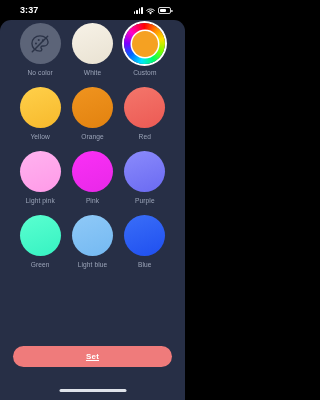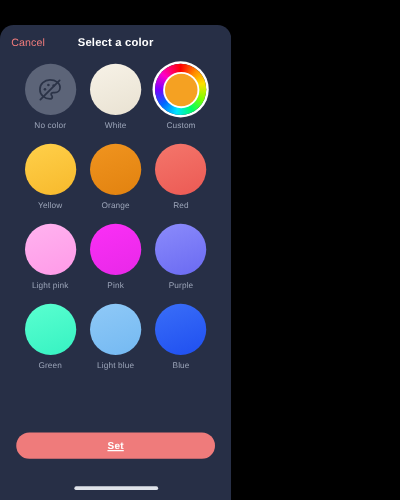--- a/index.html
+++ b/index.html
@@ -217,27 +217,44 @@
     border-radius: 2px;
     background: #dfe3ea;
     cursor: pointer;
   }
 </style>
 </head>
 <body>
 
 <div id="phone">
 
+  <div id="status-bar">
+    <div id="status-time">3:37</div>
+    <div id="status-icons">
+      <span class="bars">
+        <i></i>
+          <i></i>
+          <i></i>
+          <i></i>
+      </span>
+      <span>
+        <svg width="9" height="7" viewBox="0 0 16 12">
+          <path d="M8 11.2 L5.4 8.3 a3.8 3.8 0 0 1 5.2 0 Z" fill="#fff"></path>
+          <path d="M3.4 6.3 a6.7 6.7 0 0 1 9.2 0" stroke="#fff" stroke-width="1.7" fill="none" stroke-linecap="round"></path>
+          <path d="M1.2 3.9 a10 10 0 0 1 13.6 0" stroke="#fff" stroke-width="1.7" fill="none" stroke-linecap="round"></path>
+        </svg>
+      </span>
+      <span class="batt">
+        <span class="fill"></span>
+      </span>
+    </div>
+  </div>
 
   <div id="sheet">
 
-    <div id="sheet-header">
-      <div id="cancel-button">Cancel</div>
-      <div id="sheet-title">Select a color</div>
-    </div>
 
     <div id="color-grid">
         <div class="swatch-cell">
           <div class="swatch" style="background: rgb(92, 100, 120);">
             <span class="nocolor-icon">
               <svg width="22" height="22" viewBox="0 0 24 24">
                 <path d="M12 3.2c-4.9 0-8.8 3.6-8.8 8.3 0 4.7 3.9 8.3 8.8 8.3 1.3 0 2-0.8 2-1.7 0-0.5-0.2-0.9-0.5-1.2-0.3-0.3-0.5-0.7-0.5-1.1 0-0.9 0.8-1.6 1.8-1.6h1.4c2.6 0 4.6-1.9 4.6-4.4 0-3.7-3.7-6.6-8.8-6.6z" fill="none" stroke="#2b3347" stroke-width="1.5"></path>
                 <circle cx="7.6" cy="11.4" r="1.15" fill="#2b3347"></circle>
                 <circle cx="10.6" cy="7.6" r="1.15" fill="#2b3347"></circle>
                 <circle cx="15.2" cy="8.1" r="1.15" fill="#2b3347"></circle>

